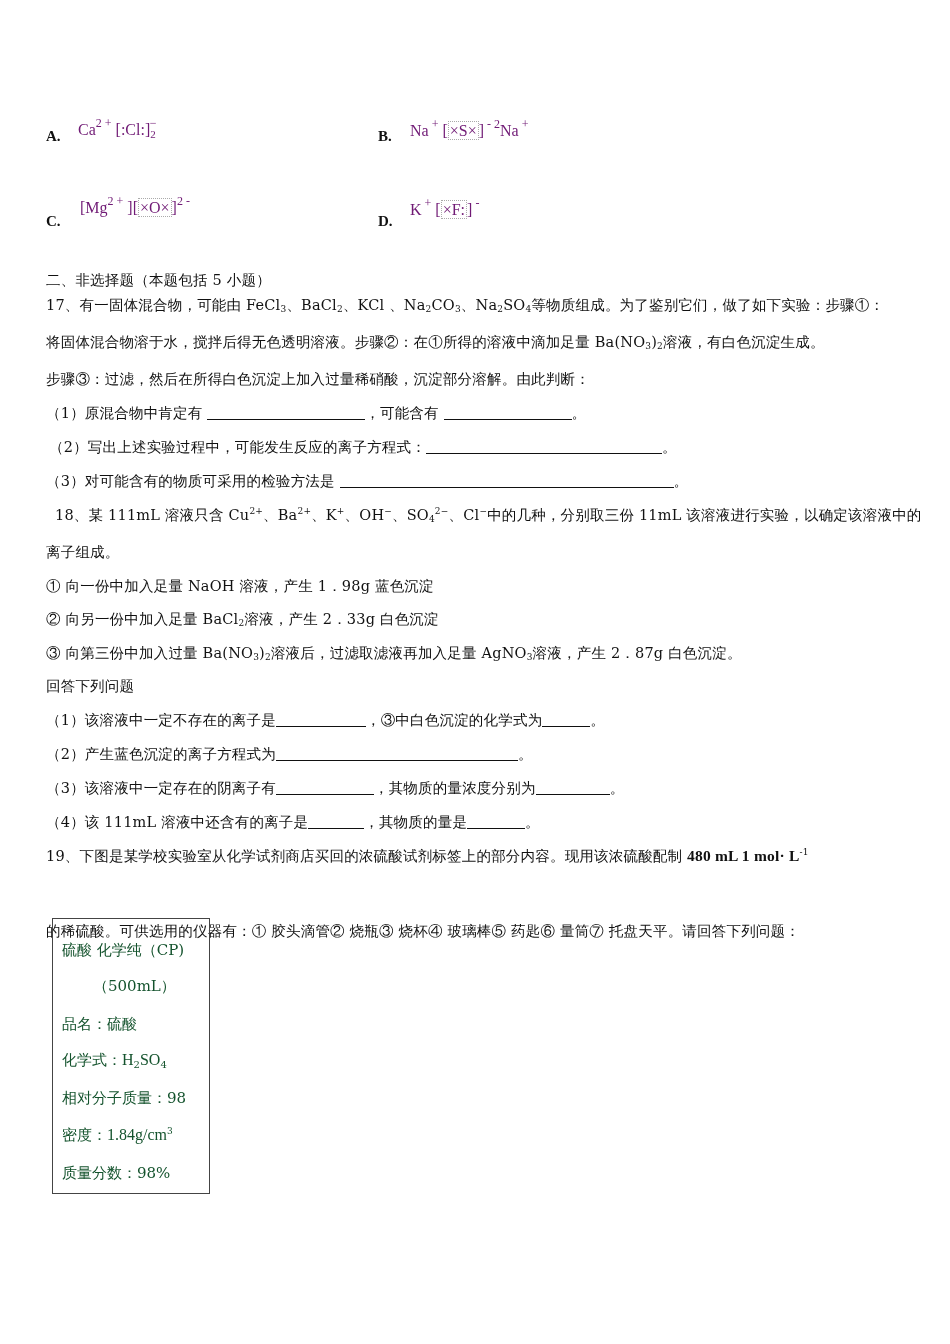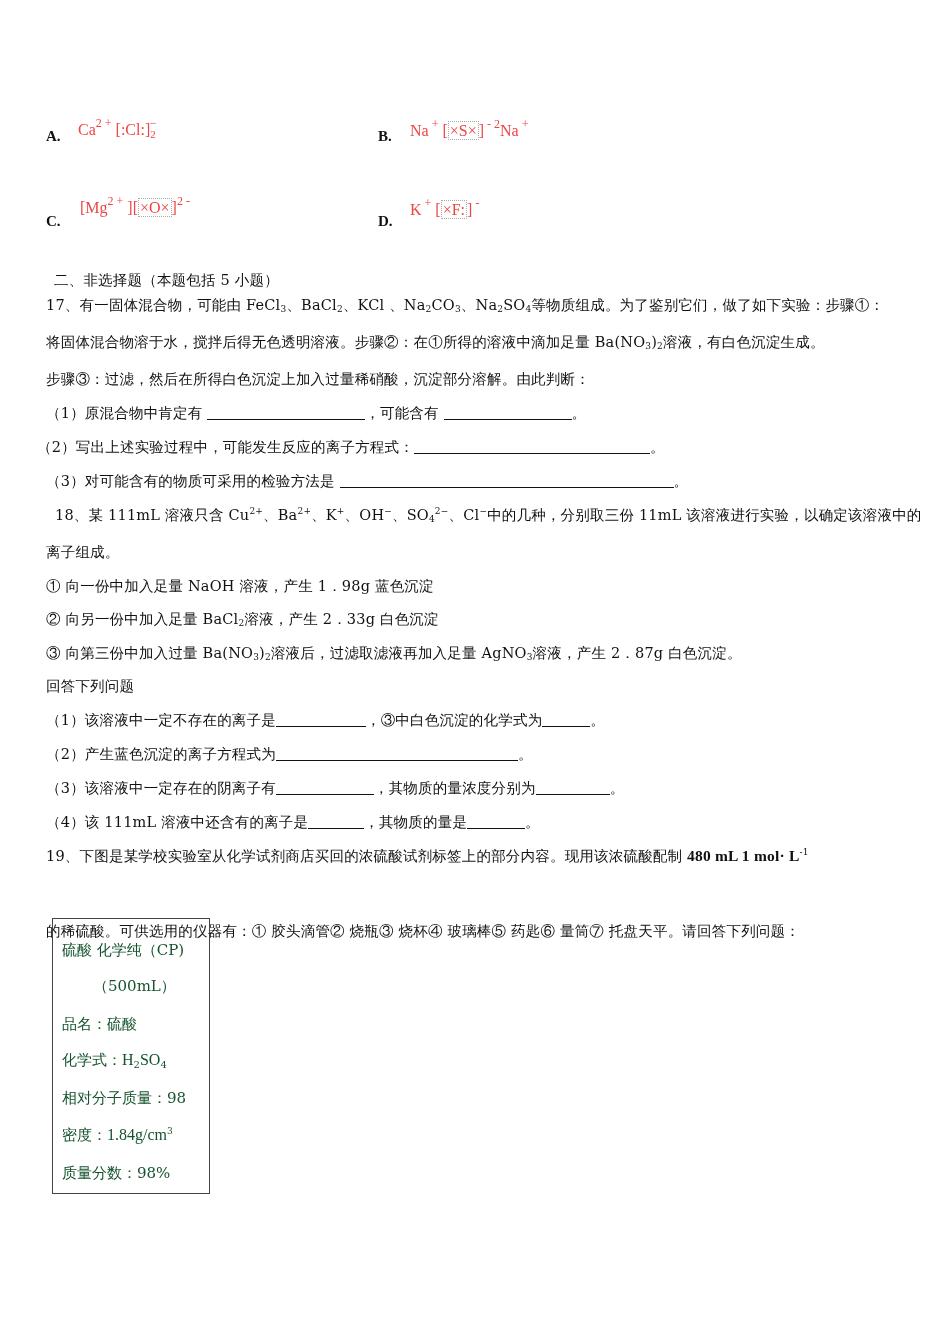--- a/index.html
+++ b/index.html
@@ -1,20 +1,20 @@
 <!DOCTYPE html>
 <html><head>
 <meta charset="utf-8">
 <style>
   html, body { margin: 0; padding: 0; background: #ffffff; }
   body { width: 950px; height: 1344px; position: relative; overflow: hidden;
          font-family: "DejaVu Serif", "Liberation Serif", serif; color: #111; }
   .abs { position: absolute; white-space: nowrap; }
   .optlabel { font-family: "Liberation Serif", serif; font-weight: bold; font-size: 15px; }
-  .formula { font-family: "Liberation Serif", serif; font-size: 16px; color: #ef4444; }
+  .formula { font-family: "Liberation Serif", serif; font-size: 16px; color: #701a75; }
   .formula sup { font-size: 12px; vertical-align: 8px; }
   .formula sub { font-size: 11px; vertical-align: -3px; }
   .dotted { border: 1px dotted #aaa; padding: 0 1px; }
   .line { font-size: 14.5px; letter-spacing: 0.2px; }
   .line sub { font-size: 9px; vertical-align: -2px; }
   .line sup { font-size: 9px; vertical-align: 6px; }
   .blank { display: inline-block; border-bottom: 1px solid #111; height: 14px; vertical-align: -2px; }
   .bold-en { font-family: "Liberation Serif", serif; font-weight: bold; font-size: 15.5px; }
   .label-box { position: absolute; left: 52px; top: 918px; width: 158px; height: 276px;
                border: 1px solid #444; box-sizing: border-box; }
@@ -32,34 +32,34 @@
 
 <div class="abs optlabel" style="left:378px; top:128px;">B.</div>
 <div class="abs formula" style="left:410px; top:117px;">Na<sup> +</sup> [<span class="dotted">×S×</span>]<sup> - 2</sup>Na<sup> +</sup></div>
 
 <div class="abs optlabel" style="left:46px; top:213px;">C.</div>
 <div class="abs formula" style="left:80px; top:194px;">[Mg<sup>2 +</sup> ][<span class="dotted">×O×</span>]<sup>2 -</sup></div>
 
 <div class="abs optlabel" style="left:378px; top:213px;">D.</div>
 <div class="abs formula" style="left:410px; top:196px;">K<sup> +</sup> [<span class="dotted">×F:</span>]<sup> -</sup></div>
 
-<div class="abs line" style="left:46px; top:271px;margin-left:8px;">二、非选择题（本题包括 5 小题）</div>
+<div class="abs line" style="left:46px; top:271px;">二、非选择题（本题包括 5 小题）</div>
 
 <div class="abs line" style="left:46px; top:296px;">
   <span>17、有一固体混合物，可能由 FeCl</span><sub>3</sub><span>、BaCl</span><sub>2</sub><span>、KCl 、Na</span><sub>2</sub><span>CO</span><sub>3</sub><span>、Na</span><sub>2</sub><span>SO</span><sub>4</sub><span>等物质组成。为了鉴别它们，做了如下实验：步骤①：</span>
 </div>
 <div class="abs line" style="left:46px; top:333px;text-align:center;">
   <span>将固体混合物溶于水，搅拌后得无色透明溶液。步骤②：在①所得的溶液中滴加足量 Ba(NO</span><sub>3</sub><span>)</span><sub>2</sub><span>溶液，有白色沉淀生成。</span>
 </div>
 <div class="abs line" style="left:46px; top:370px;">步骤③：过滤，然后在所得白色沉淀上加入过量稀硝酸，沉淀部分溶解。由此判断：</div>
 
 <div class="abs line" style="left:46px; top:404px;">
   <span>（1）原混合物中肯定有 </span><span class="blank" style="width:158px;"></span><span>，可能含有 </span><span class="blank" style="width:128px;"></span><span>。</span>
 </div>
-<div class="abs line" style="left:37px; top:438px;">
+<div class="abs line" style="left:49px; top:438px;">
   <span>（2）写出上述实验过程中，可能发生反应的离子方程式：</span><span class="blank" style="width:236px;"></span><span>。</span>
 </div>
 <div class="abs line" style="left:46px; top:472px;text-align:center;">
   <span>（3）对可能含有的物质可采用的检验方法是 </span><span class="blank" style="width:334px;"></span><span>。</span>
 </div>
 
 <div class="abs line" style="left:46px; top:506px;margin-left:9px;">
   <span>18、某 111mL 溶液只含 Cu</span><sup>2+</sup><span>、Ba</span><sup>2+</sup><span>、K</span><sup>+</sup><span>、OH</span><sup>−</sup><span>、SO</span><sub>4</sub><sup>2−</sup><span>、Cl</span><sup>−</sup><span>中的几种，分别取三份 11mL 该溶液进行实验，以确定该溶液中的</span>
 </div>
 <div class="abs line" style="left:46px; top:543px;">离子组成。</div>

